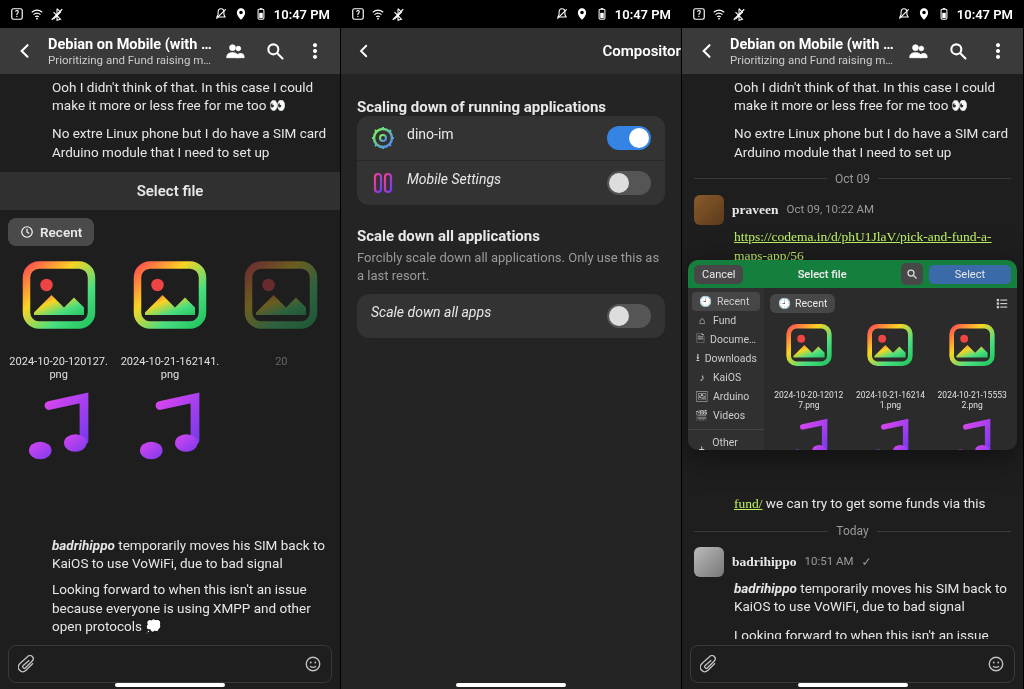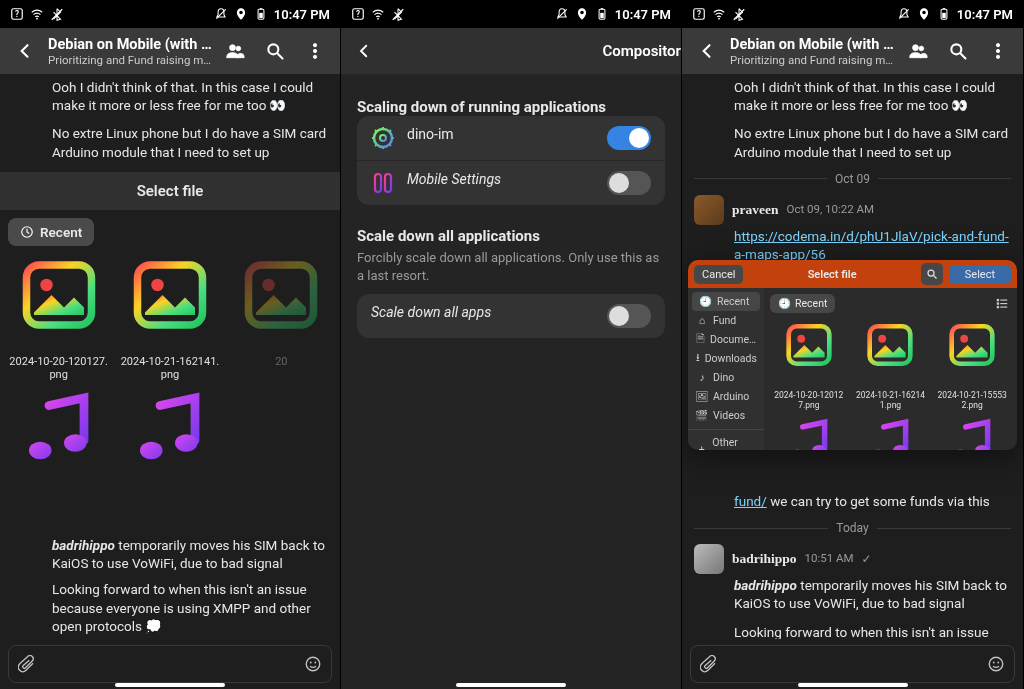--- a/index.html
+++ b/index.html
@@ -49,21 +49,21 @@
 
   
   .chat-body { position:absolute; top:74px; bottom:50px; left:0; right:0; overflow:hidden; padding:0 12px; font-size:13.5px; line-height:1.35; }
   .chat-body p { margin: 4px 0 10px 40px; color:#e6e6e6; }
   .date-sep { display:flex; align-items:center; gap:8px; color:#9a9a9a; font-size:12px; margin:8px 0;justify-content:flex-end; }
   .date-sep::before, .date-sep::after { content:""; flex:1; height:1px; background:#3a3a3a; }
   .msg-head { display:flex; align-items:center; gap:8px; margin-top:8px;}
   .avatar { width:30px; height:30px; border-radius:6px; background:#555; flex:0 0 30px; object-fit:cover; }
   .uname { font-weight:700; font-size:13.5px;font-family:Liberation Serif, serif; }
   .ts { font-size:11.5px; color:#9a9a9a; }
-  .link { color:#7dd3fc; text-decoration:underline; }
+  .link { color:#bef264; text-decoration:underline;font-family:Liberation Serif, serif; }
   .check{color:#9a9a9a;font-size:12px;}
 
   
   .chat-input { position:absolute; bottom:6px; left:8px; right:8px; height:38px; border:1px solid #3a3a3a; border-radius:8px; display:flex; align-items:center; background:#1e1e1e; }
   .ci-btn { width:36px; height:36px; display:flex; align-items:center; justify-content:center; color:#c0c0c0; cursor:pointer;}
   .ci-mid { flex:1; }
   .home-ind { position:absolute; bottom:2px; left:50%; transform:translateX(-50%); width:110px; height:4px; border-radius:3px; background:#fff; }
 
   
   .picker-big {
@@ -106,25 +106,25 @@
   .toggle.on { background:#3584e4;}
   .toggle.on .knob { left:22px; background:#fff;}
 
   
   .picker-modal {
     position:absolute; left:6px; right:6px; top:260px; height:190px;
     background:#2b2b2b; border-radius:10px; display:flex; overflow:hidden;
     box-shadow:0 6px 30px rgba(0,0,0,.5);
     font-size:11px;
   }
-  .pm-header{ position:absolute; top:0;left:0;right:0;height:28px; background:#c2410c; display:flex; align-items:center; padding:0 6px; gap:6px;}
+  .pm-header{ position:absolute; top:0;left:0;right:0;height:28px; background:#15803d; display:flex; align-items:center; padding:0 6px; gap:6px;}
   .pm-cancel{background:#474747;border-radius:5px;padding:3px 8px;cursor:pointer;}
   .pm-title{flex:1;text-align:center;font-weight:600;}
   .pm-btn{width:22px;height:22px;display:flex;align-items:center;justify-content:center;border-radius:5px;background:#474747;cursor:pointer;}
-  .pm-select{background:#3a6aa8;border-radius:5px;padding:3px 16px;cursor:pointer;}
+  .pm-select{background:#3a6aa8;border-radius:5px;padding:3px 26px;cursor:pointer;}
   .pm-side{position:absolute;top:28px;left:0;bottom:0;width:76px;background:#303030;padding:4px 0;}
   .pm-side .srow{display:flex;align-items:center;gap:5px;padding:3px 8px;color:#ccc;cursor:pointer;font-size:10.5px;}
   .pm-side .srow.sel{background:#464646;border-radius:4px;margin:0 4px;}
   .pm-side .srow .sic{width:12px;height:12px;display:flex;align-items:center;justify-content:center;}
   .pm-main{position:absolute;top:28px;left:76px;right:0;bottom:0;padding:6px;}
   .pm-chip{display:inline-flex;align-items:center;gap:4px;background:#474747;padding:3px 8px;border-radius:6px;font-size:10.5px;}
   .pm-viewbtn{position:absolute;top:6px;right:6px;width:18px;height:18px;display:flex;align-items:center;justify-content:center;cursor:pointer;color:#ccc;}
   .pm-grid{margin-top:6px;display:grid;grid-template-columns:repeat(3,1fr);gap:4px;}
   .pm-grid .thumb .icon{width:52px;height:52px;}
   .pm-grid .thumb .icon svg{width:50px;height:50px;}
@@ -569,21 +569,21 @@
       <div class="srow">
           <span class="sic">🗎</span>
           <span>Docume…</span>
         </div>
       <div class="srow">
           <span class="sic">⭳</span>
           <span>Downloads</span>
         </div>
       <div class="srow">
           <span class="sic">♪</span>
-          <span>Dino</span>
+          <span>KaiOS</span>
         </div>
       <div class="srow">
           <span class="sic">🖼</span>
           <span>Arduino</span>
         </div>
       <div class="srow">
           <span class="sic">🎬</span>
           <span>Videos</span>
         </div>
       <div class="srow" style="border-top:1px solid #444;margin-top:4px;padding-top:6px;">

